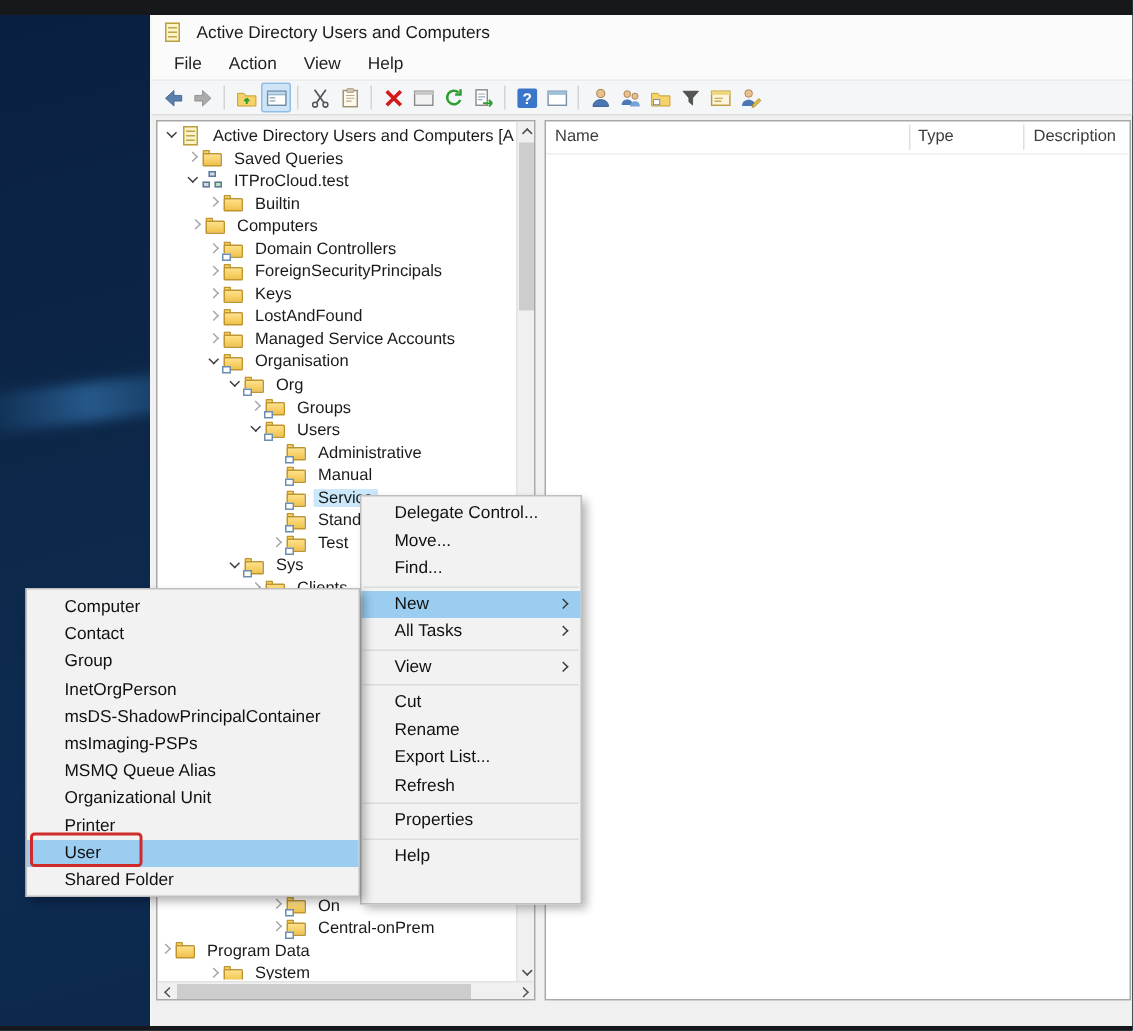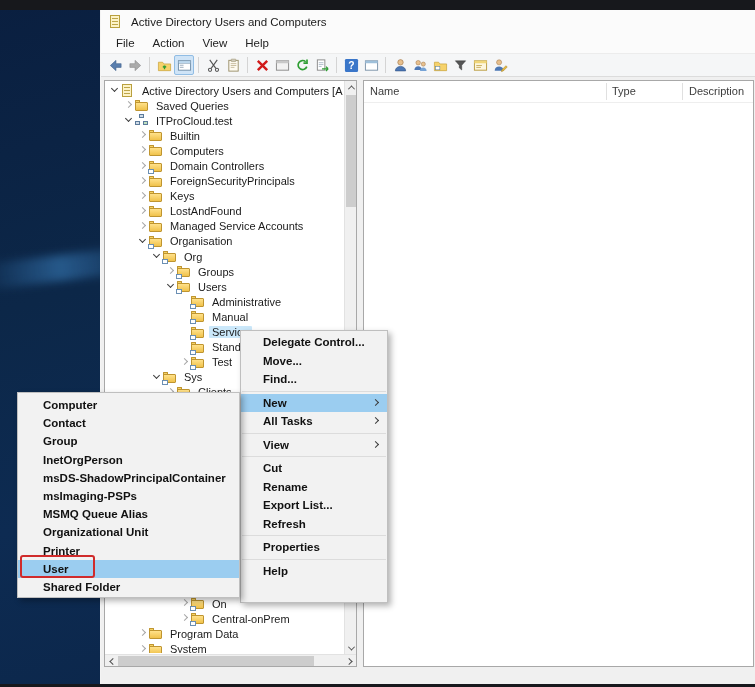--- a/index.html
+++ b/index.html
@@ -56,21 +56,21 @@
   .list-header{position:relative;height:22px;border-bottom:1px solid #eee;font-size:11px;color:#3c3c3c;}
   .list-header .col{position:absolute;top:4px;}
   .hline{position:absolute;top:2px;bottom:2px;width:1px;background:#e0e0e0;}
 
   .statusbar{position:absolute;left:0;bottom:0;width:100%;height:17px;background:#f0f0f0;border-top:1px solid #d9d9d9;display:flex;align-items:center;padding-left:5px;font-size:11px;color:#1a1a1a;}
 
   
   .menu{position:absolute;background:#f2f2f2;border:1px solid #bfbfbf;box-shadow:3px 3px 6px rgba(0,0,0,.3);padding:2px 0;z-index:50;}
   .ctx{left:240px;top:330px;width:148px;height:273px;}
   .sub{left:17px;top:392px;width:223px;height:206px;padding:3px 0;z-index:60;}
-  .mi{position:relative;height:18.5px;display:flex;align-items:center;padding-left:22px;font-size:11.5px;color:#111;font-weight:bold;}
+  .mi{position:relative;height:18.5px;display:flex;align-items:center;padding-left:22px;font-size:11.5px;color:#111;}
   .sub .mi{height:18.2px;padding-left:25px;}
   .mi.hl{background:var(--hl-menu,#9bcdf0);}
   .msep{height:1px;background:#dcdcdc;margin:2px 1px;}
   .mi .arrow{position:absolute;right:9px;top:6px;width:5px;height:5px;border-right:1.3px solid #3a3a3a;border-bottom:1.3px solid #3a3a3a;transform:rotate(-45deg);}
   .red-box{position:absolute;left:20px;top:555px;width:75px;height:23px;border:2px solid var(--annot-red,#d02b2b);border-radius:3px;z-index:70;}
 </style>
 </head>
 <body>
 
 <div class="root">
@@ -255,21 +255,21 @@
           <div class="trow" style="padding-left: 32px;">
             <span class="chev">
               <i></i>
             </span>
             <span class="ico">
               <i class="tab"></i>
               <i class="body"></i>
             </span>
             <span class="lab">Builtin</span>
           </div>
-          <div class="trow" style="padding-left: 32px;">
+          <div class="trow" style="padding-left: 20px;">
             <span class="chev">
               <i></i>
             </span>
             <span class="ico">
               <i class="tab"></i>
               <i class="body"></i>
             </span>
             <span class="lab">Computers</span>
           </div>
           <div class="trow" style="padding-left: 32px;">
@@ -464,21 +464,21 @@
             <span class="chev">
               <i></i>
             </span>
             <span class="ico">
               <i class="tab"></i>
               <i class="body"></i>
               <i class="badge"></i>
             </span>
             <span class="lab">Central-onPrem</span>
           </div>
-          <div class="trow" style="padding-left: 32px;">
+          <div class="trow" style="">
             <span class="chev">
               <i></i>
             </span>
             <span class="ico">
               <i class="tab"></i>
               <i class="body"></i>
             </span>
             <span class="lab">Program Data</span>
           </div>
           <div class="trow" style="padding-left: 32px;">

